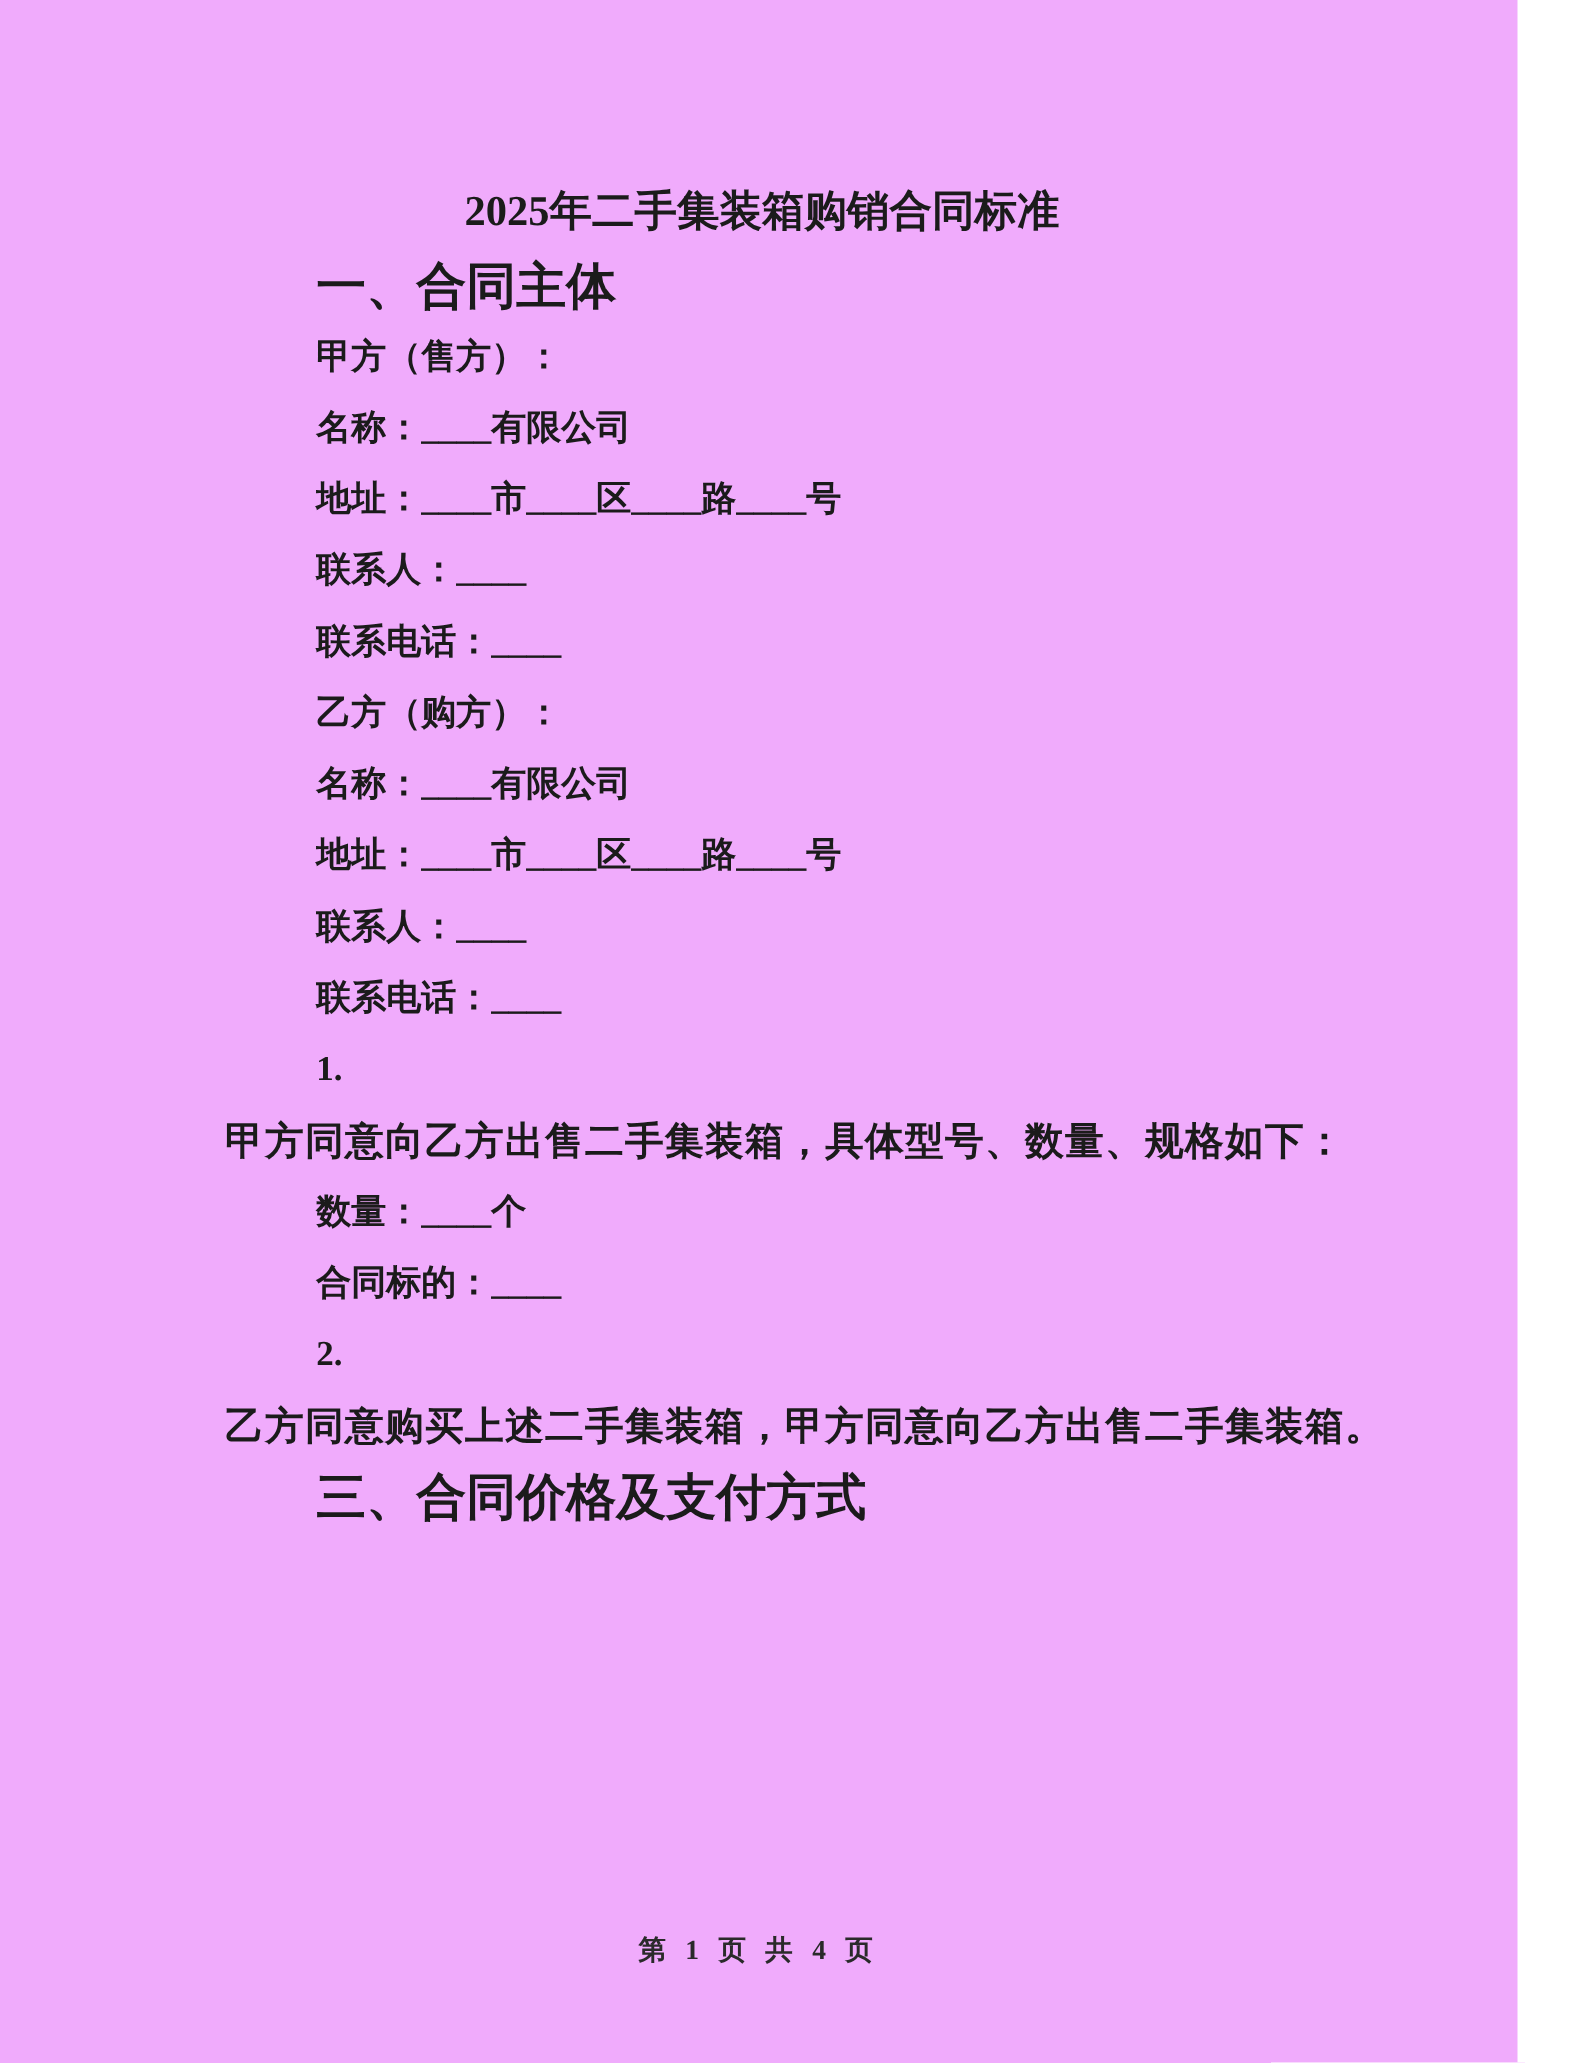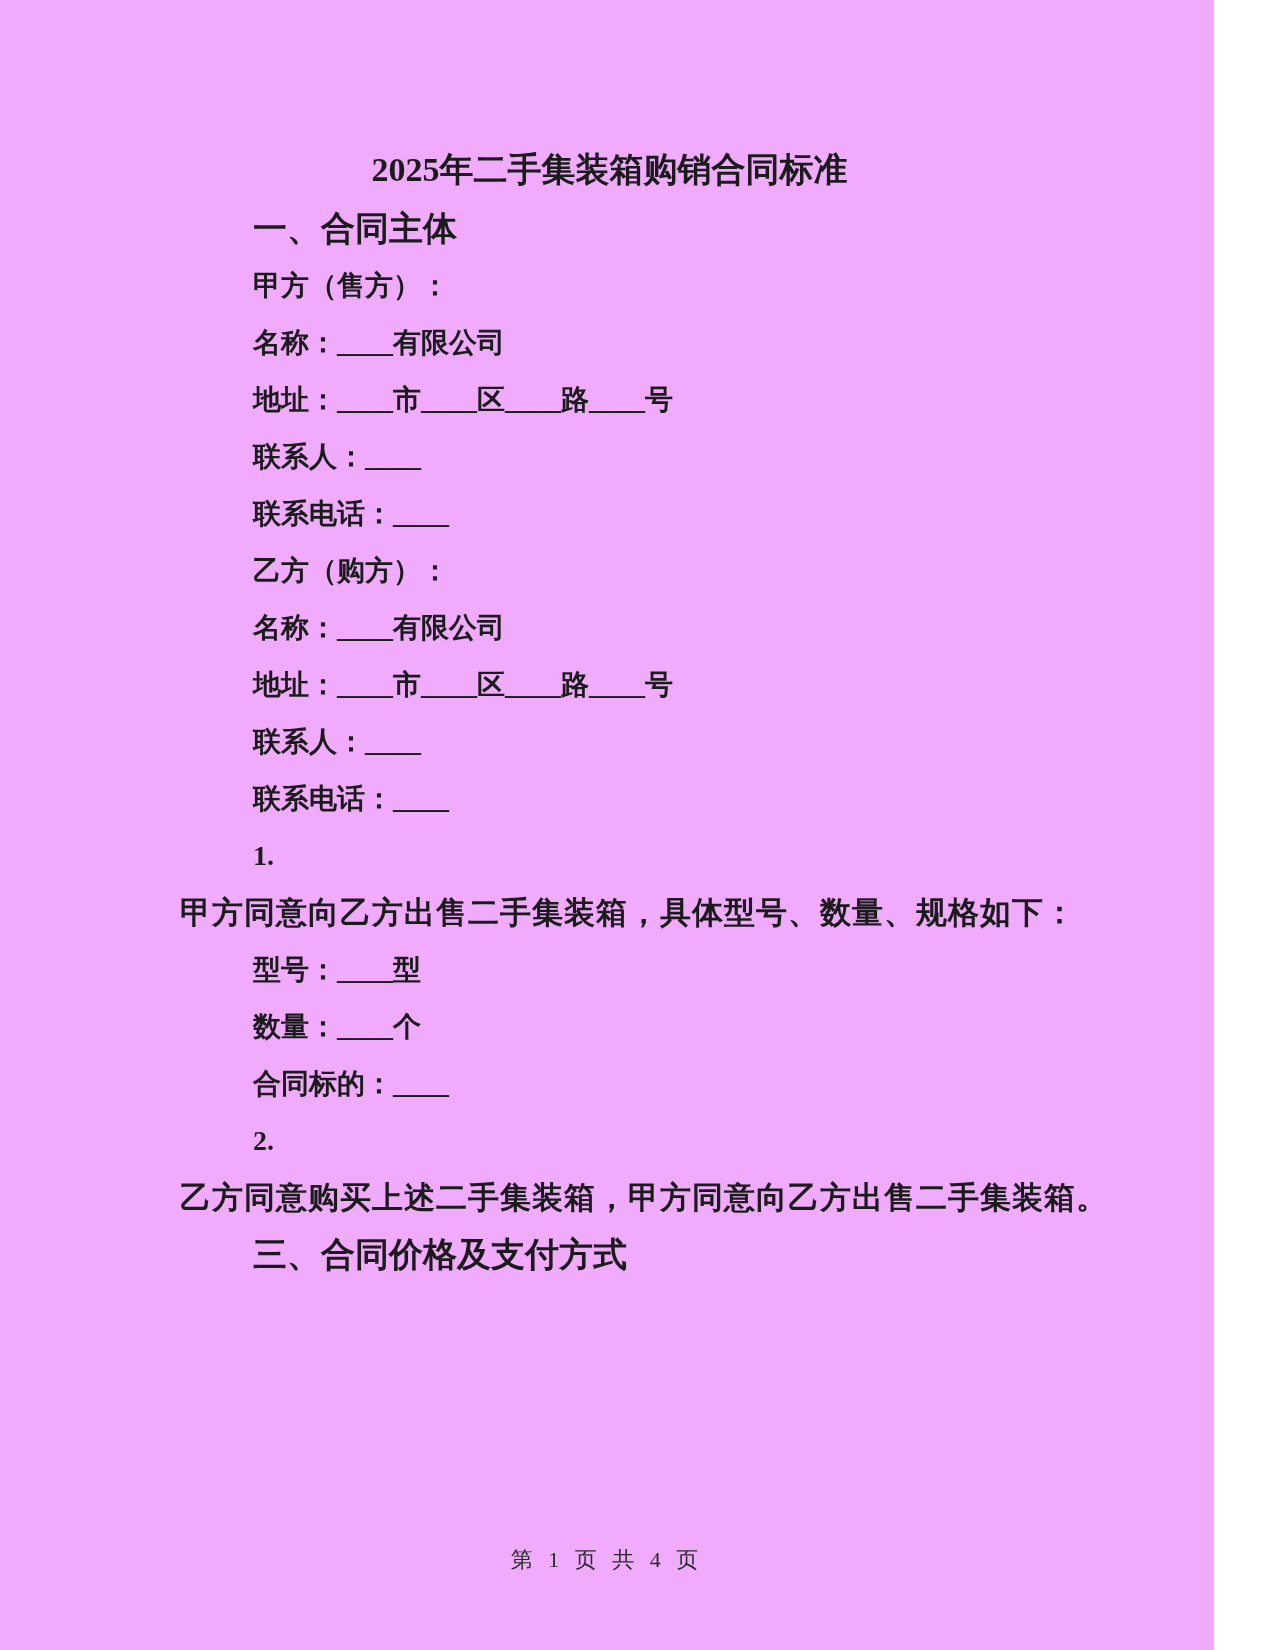--- a/index.html
+++ b/index.html
@@ -34,40 +34,41 @@
     line-height: 57px;
     height: 57px;
     white-space: nowrap;
     font-weight: bold;
   }
   .indent {
     text-indent: 73px;
   }
   .heading {
     font-weight: bold;
-    font-size: 34px;
+    font-size: 40px;
   }
   .para-bold {
     font-weight: bold;
     font-size: 31px;
     letter-spacing: 1px;
     text-align: right;
   }
   .footer {
     position: absolute;
     left: 0;
     right: 0;
     top: 1532px;
     height: 55px;
     line-height: 55px;
     text-align: center;
     font-size: 22px;
     letter-spacing: 5px;
     color: #2a2a2a;
     white-space: nowrap;
+    font-weight: bold;
   }
 </style>
 </head>
 <body>
 
 <div class="page">
   <div class="content">
 
     <h1 class="doc-title">2025年二手集装箱购销合同标准</h1>
 
@@ -91,21 +92,20 @@
 
     <p class="line indent">联系人：____</p>
 
     <p class="line indent">联系电话：____</p>
 
 
     <p class="line indent">1.</p>
 
     <p class="line para-bold">甲方同意向乙方出售二手集装箱，具体型号、数量、规格如下：</p>
 
-    <p class="line indent">型号：____型</p>
 
     <p class="line indent">数量：____个</p>
 
     <p class="line indent">合同标的：____</p>
 
     <p class="line indent">2.</p>
 
     <p class="line para-bold">乙方同意购买上述二手集装箱，甲方同意向乙方出售二手集装箱。</p>
 
     <p class="line indent heading">三、合同价格及支付方式</p>

